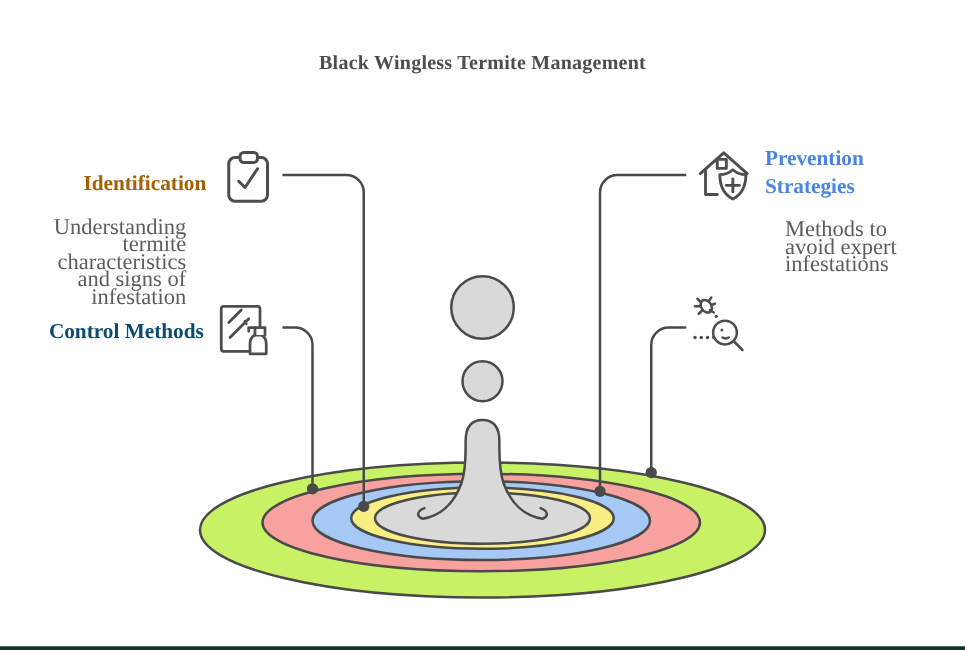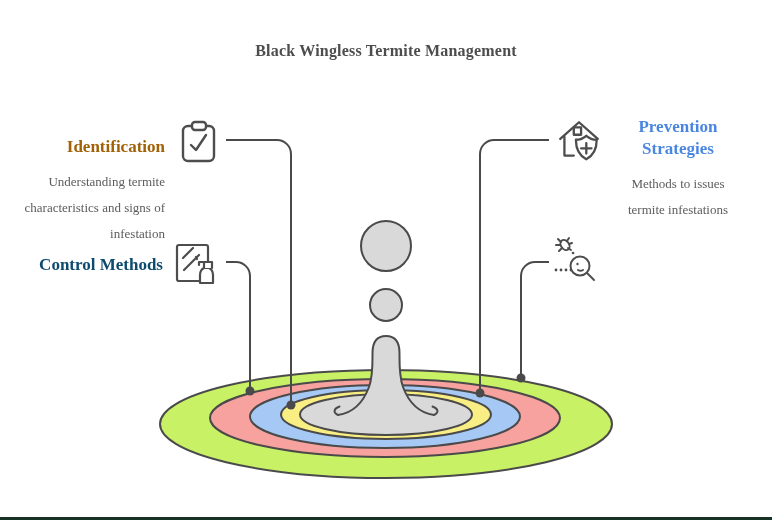--- a/index.html
+++ b/index.html
@@ -11,23 +11,23 @@
     overflow:hidden;
   }
   .page-title{
     position:absolute;left:0;top:42px;width:772px;
     text-align:center;font-size:16px;font-weight:bold;color:#4d4d4d;
     letter-spacing:.2px;margin:0;
   }
   .illustration{position:absolute;left:0;top:0;}
   .sec{position:absolute;}
   .sec h2{margin:0 0 11px 0;font-size:17px;font-weight:bold;line-height:22px;}
-  .sec p{margin:0;font-size:13px;line-height:26px;color:#5c5c5c;}
+  .sec p{margin:16px;font-size:18px;line-height:14px;color:#5c5c5c;}
   .sec-left{text-align:right;}
-  .sec-right{text-align:center;}
+  .sec-right{text-align:left;}
   .sec-identification{left:20px;top:136px;width:145px;}
   .sec-identification h2{color:#a16207;}
   .sec-control{left:11px;top:254px;width:152px;}
   .sec-control h2{color:#0c4a6e;}
   .sec-prevention{left:612px;top:116px;width:132px;}
   .sec-prevention h2{color:#4a86e0;}
   .sec-professional{left:612px;top:254px;width:155px;}
   .sec-professional h2{color:#8fc644;white-space:nowrap;}
   .icon{position:absolute;}
   .icon svg{display:block;}
@@ -93,21 +93,21 @@
       <line x1="12" y1="32" x2="27" y2="17"></line>
       <path d="M28,45 V37 q0,-5 4,-7 h5 q4,2 4,7 v8 z" fill="#fff"></path>
       <path d="M32,30 v-6 h8 v6" fill="#fff"></path>
       <path d="M32,24 h-5 v3"></path>
       <line x1="24" y1="19" x2="25" y2="21"></line>
     </svg>
   </div>
 
   <div class="sec sec-right sec-prevention">
     <h2>Prevention Strategies</h2>
-    <p>Methods to issues termite infestations</p>
+    <p>Methods to avoid expert infestations</p>
   </div>
   <div class="icon" style="left:554px;top:116px;">
     <svg width="50" height="50" viewBox="0 0 48 48" fill="none" stroke="#4d4d4d" stroke-width="2.2" stroke-linecap="round" stroke-linejoin="round">
       <path d="M6,22 L24,6 L42,22"></path>
       <path d="M10,20 V38 H19"></path>
       <rect x="19" y="11" width="7" height="7" fill="#fff"></rect>
       <path d="M31,19 c3,2.6 6.5,3.8 10,3.8 c0,8 -3,15 -10,18.7 c-7,-3.7 -10,-10.7 -10,-18.7 c3.5,0 7,-1.2 10,-3.8 z" fill="#fff"></path>
       <line x1="31" y1="26" x2="31" y2="36"></line>
       <line x1="26" y1="31" x2="36" y2="31"></line>
     </svg>

